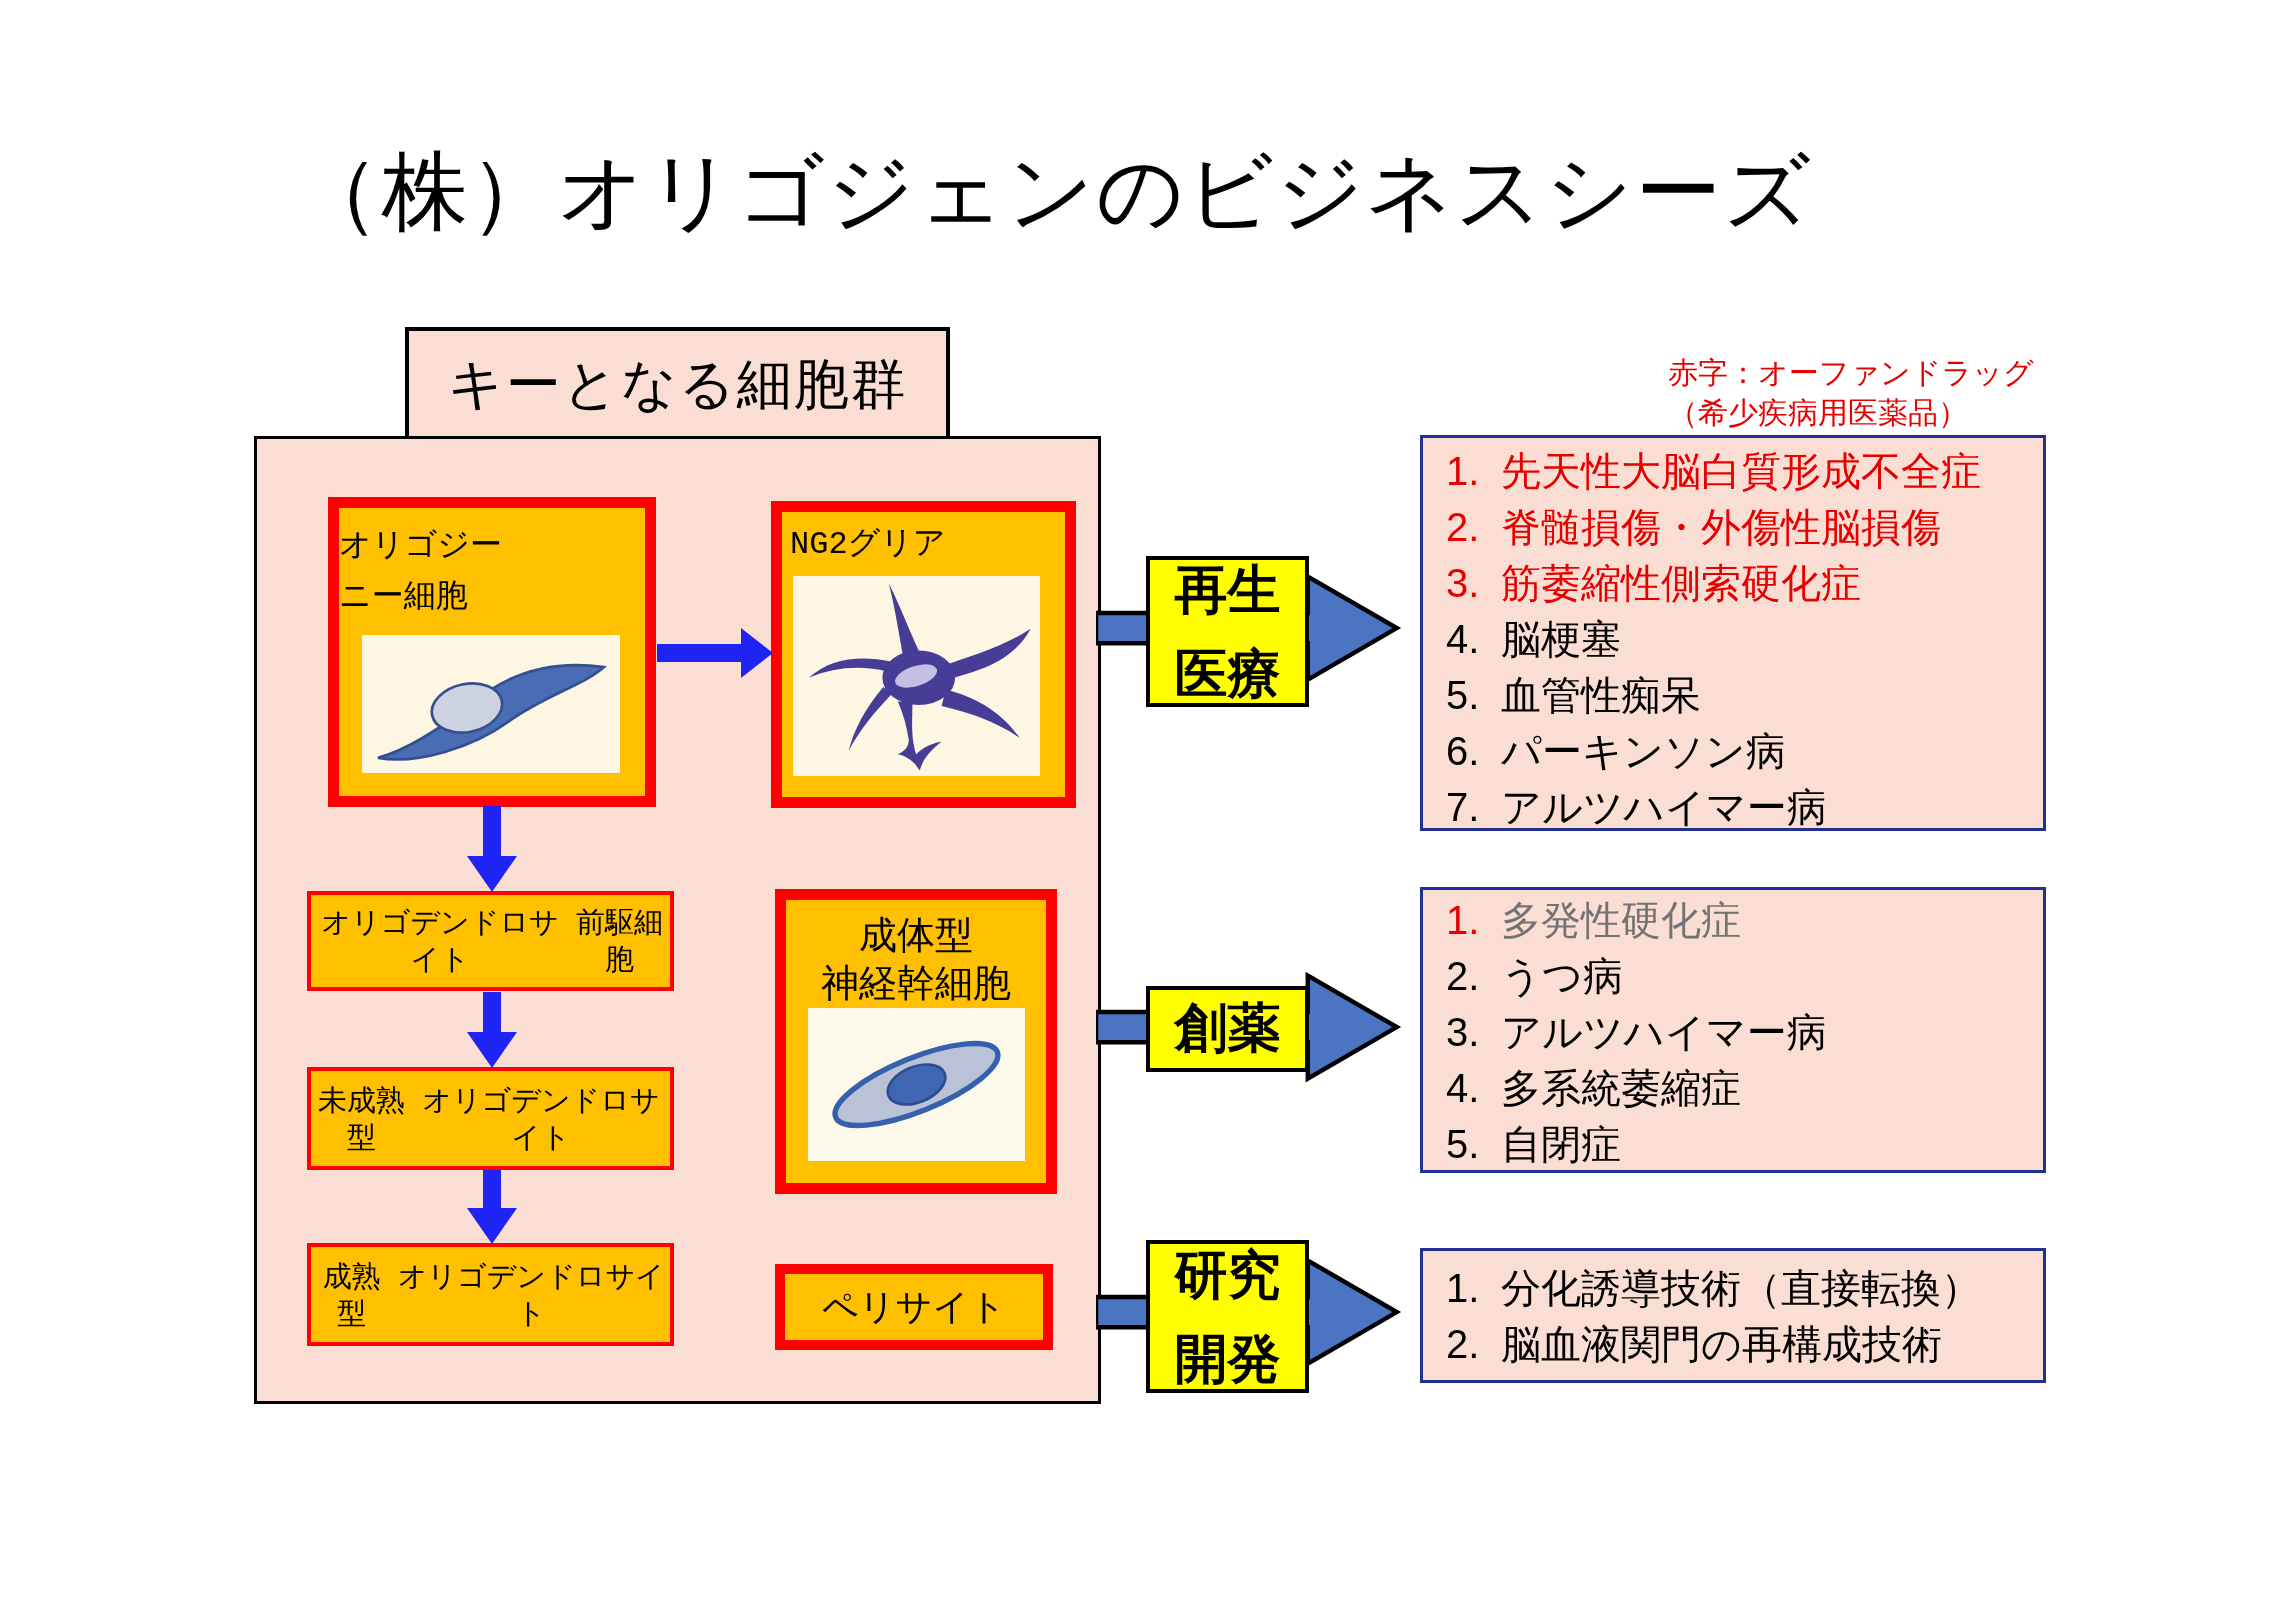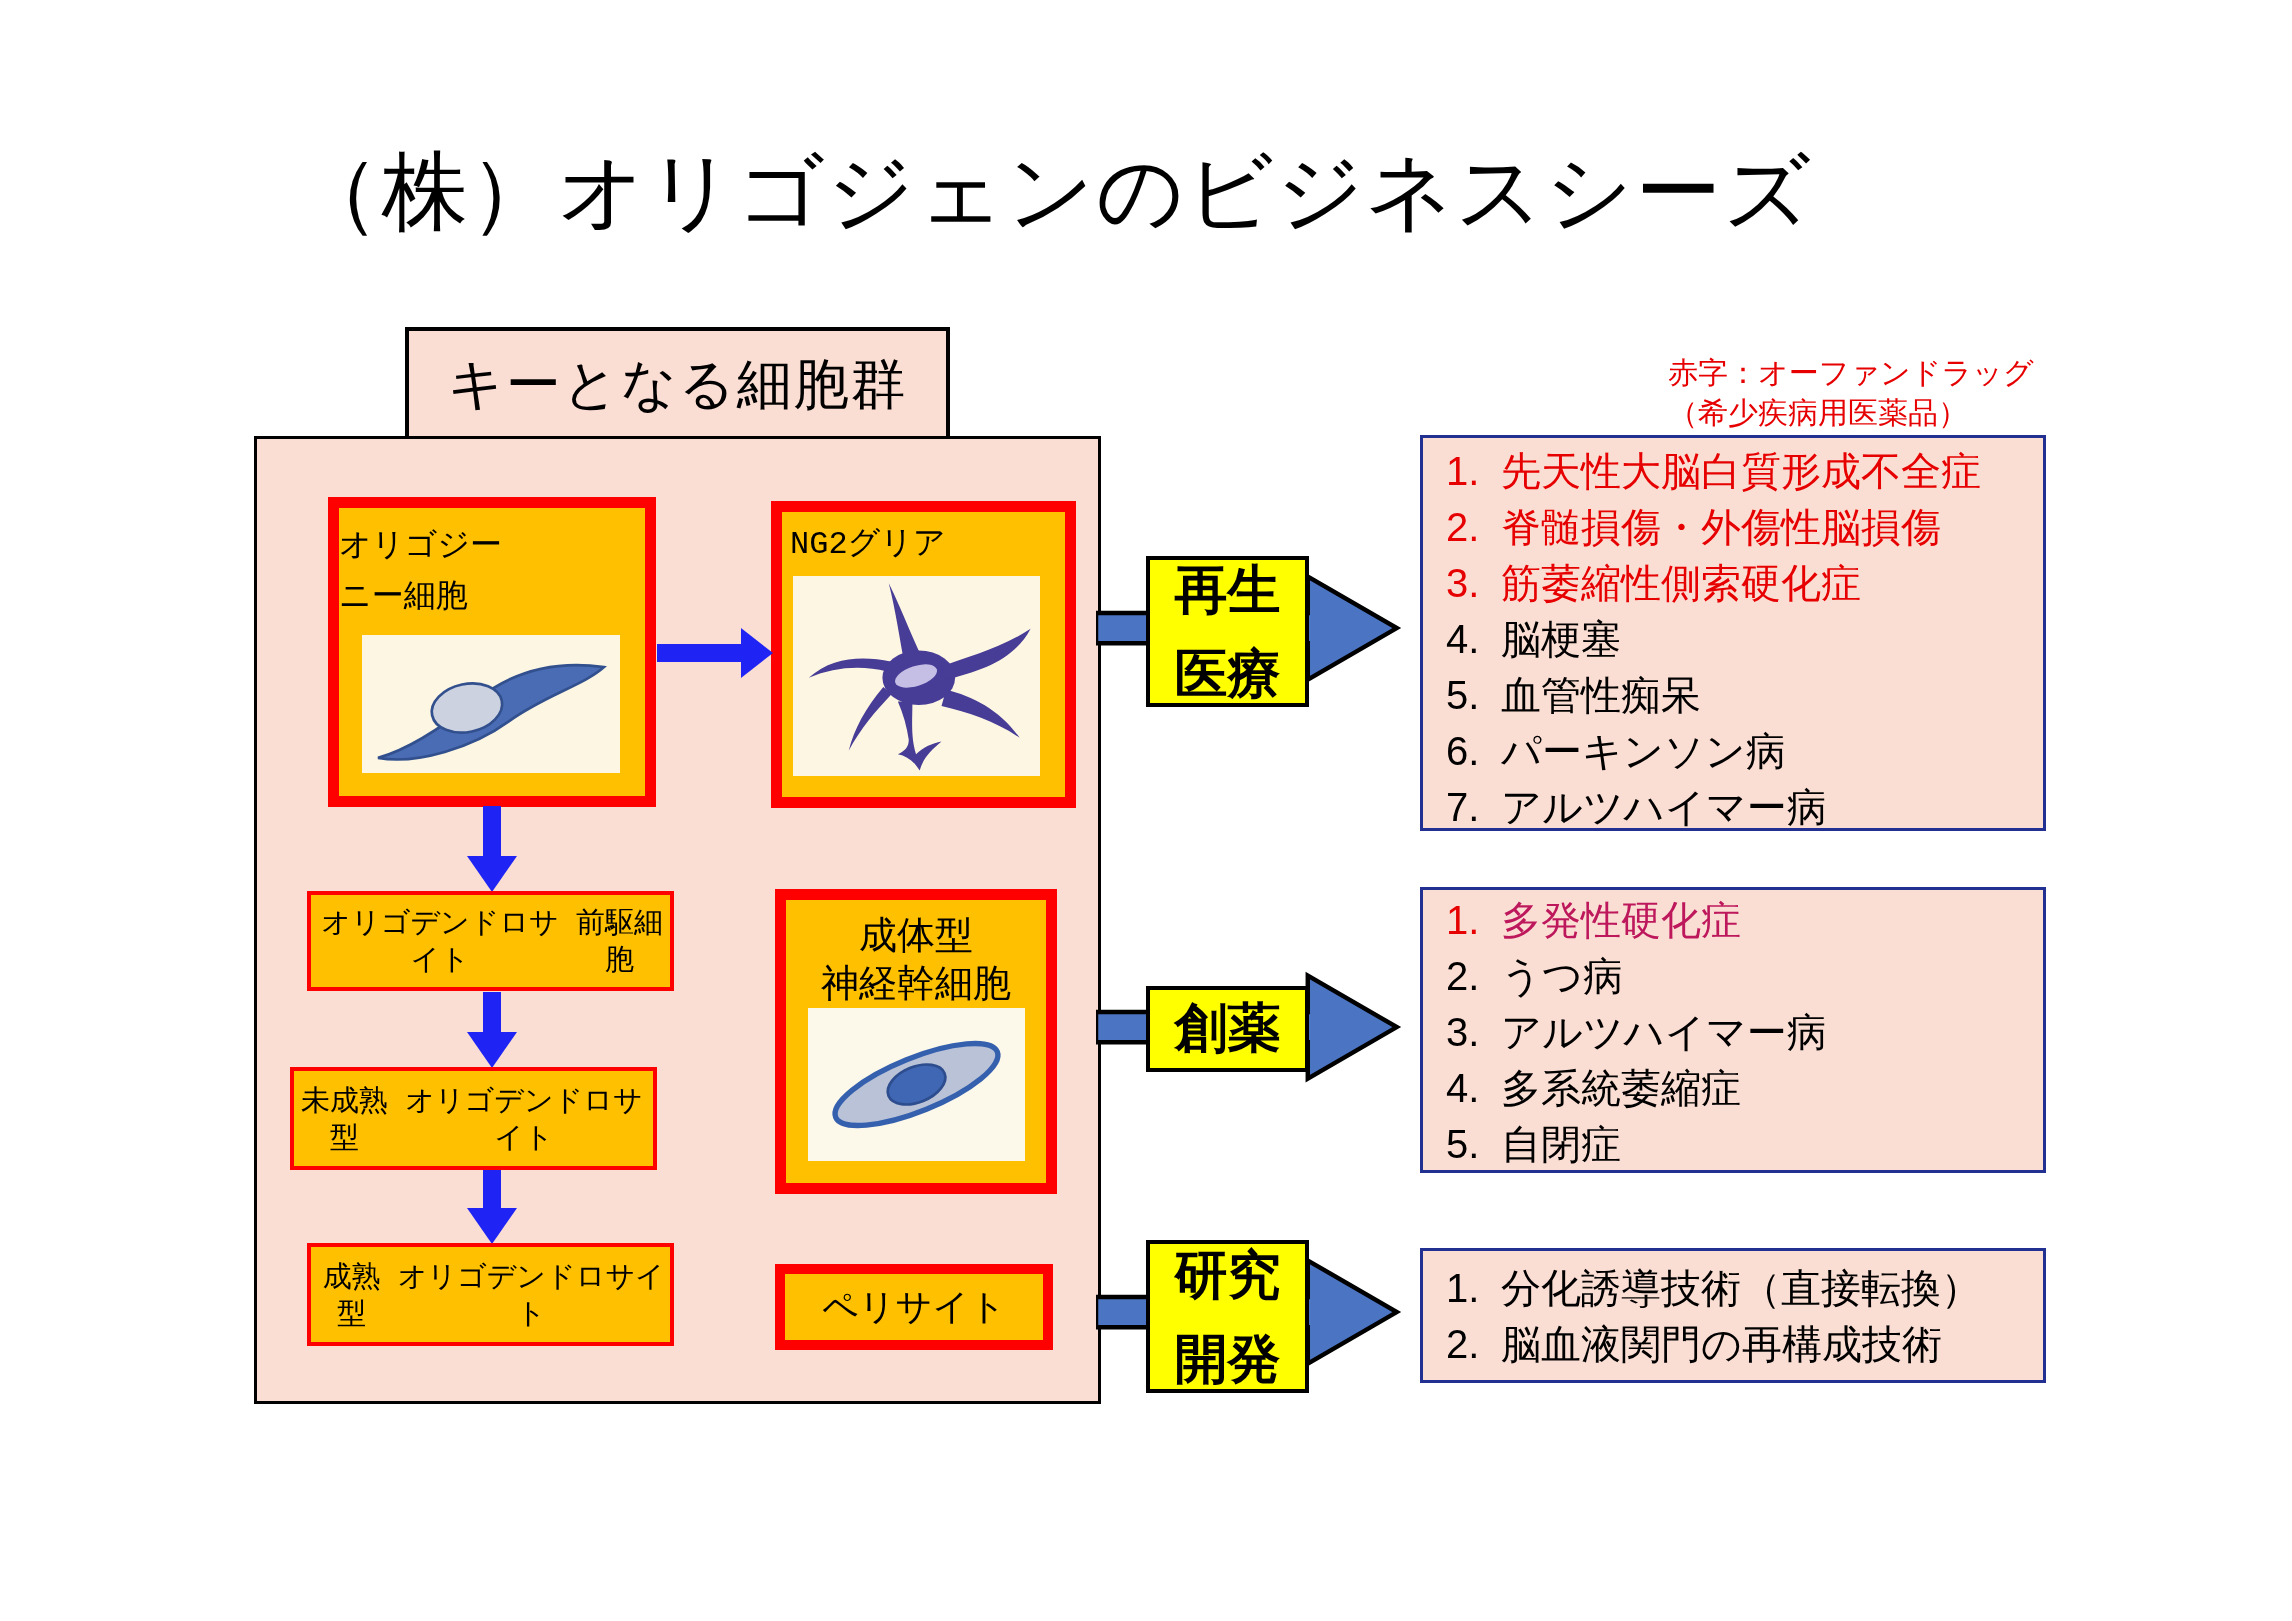--- a/index.html
+++ b/index.html
@@ -108,21 +108,21 @@
   <div class="abs varrow" style="left:467px;top:1170px;width:50px;height:74px;">
     <div class="body" style="height:40px;"></div>
       <div class="head"></div>
   </div>
 
   <div class="abs cellbox-sm cl-sm" style="left:307px;top:891px;width:367px;height:100px;">
     <div>オリゴデンドロサイト</div>
     <div>前駆細胞</div>
   </div>
 
-  <div class="abs cellbox-sm cl-sm" style="left:290px;top:1067px;width:367px;height:103px;">
+  <div class="abs cellbox-sm cl-sm" style="left:307px;top:1067px;width:367px;height:103px;">
     <div>未成熟型</div>
     <div>オリゴデンドロサイト</div>
   </div>
 
   <div class="abs cellbox-sm cl-sm" style="left:307px;top:1243px;width:367px;height:103px;">
     <div>成熟型</div>
     <div>オリゴデンドロサイト</div>
   </div>
 
   <div class="abs cellbox-peri" style="left:775px;top:1264px;width:278px;height:86px;font-size:36px;">
@@ -191,21 +191,21 @@
     </div>
     <div class="lrow">
       <span class="num" style="color: rgb(0, 0, 0);">7.</span>
       <span style="color: rgb(0, 0, 0);">アルツハイマー病</span>
     </div>
   </div>
 
   <div class="abs listbox" style="left:1420px;top:887px;width:626px;height:286px;padding-top:1.8px;">
     <div class="lrow">
       <span class="num" style="color: rgb(230, 0, 0);">1.</span>
-      <span style="color: #be185d;">多発性硬化症</span>
+      <span style="color: #737373;">多発性硬化症</span>
     </div>
     <div class="lrow">
       <span class="num" style="color: rgb(0, 0, 0);">2.</span>
       <span style="color: rgb(0, 0, 0);">うつ病</span>
     </div>
     <div class="lrow">
       <span class="num" style="color: rgb(0, 0, 0);">3.</span>
       <span style="color: rgb(0, 0, 0);">アルツハイマー病</span>
     </div>
     <div class="lrow">

